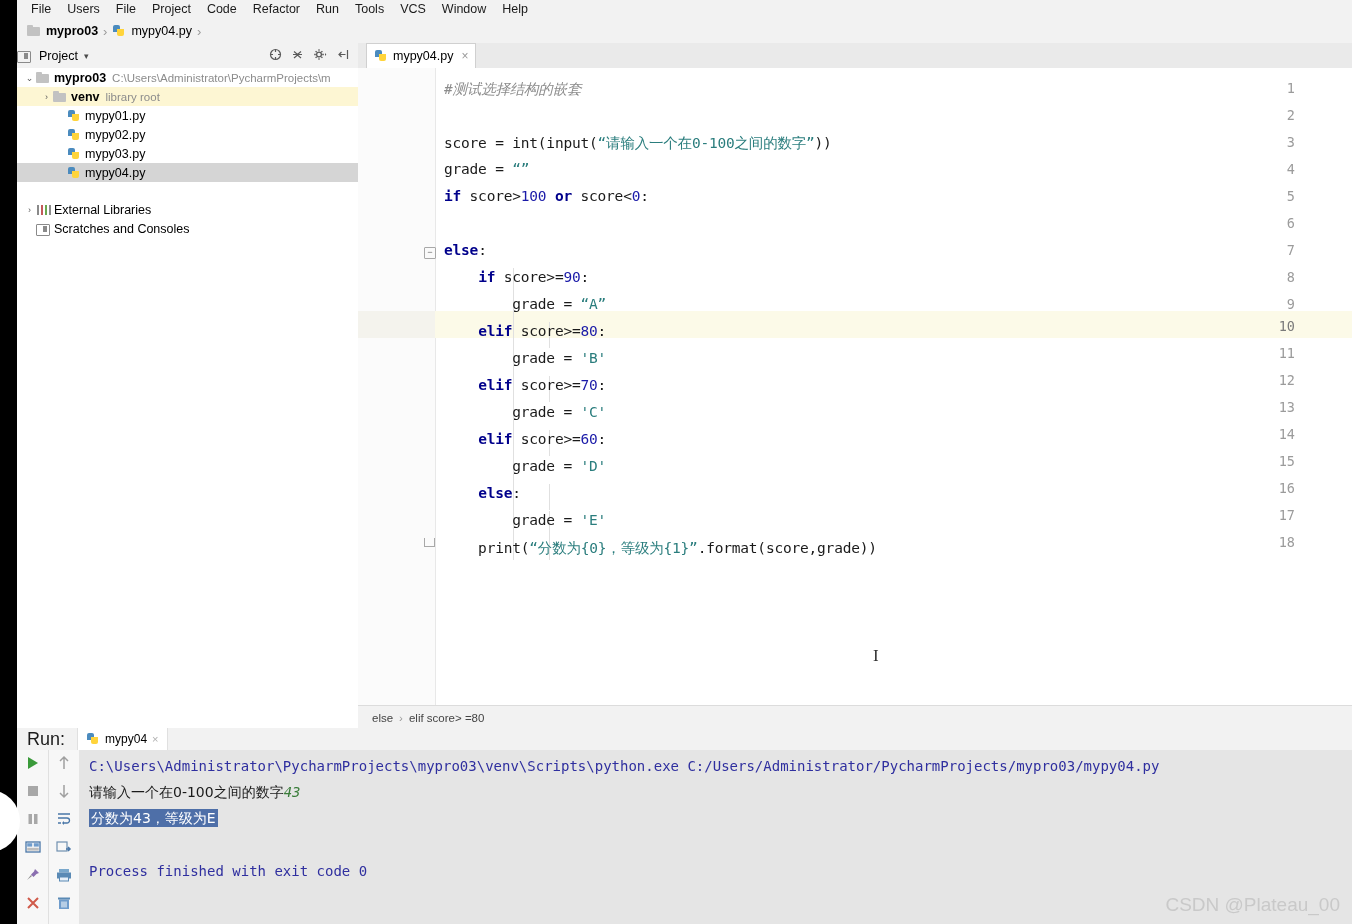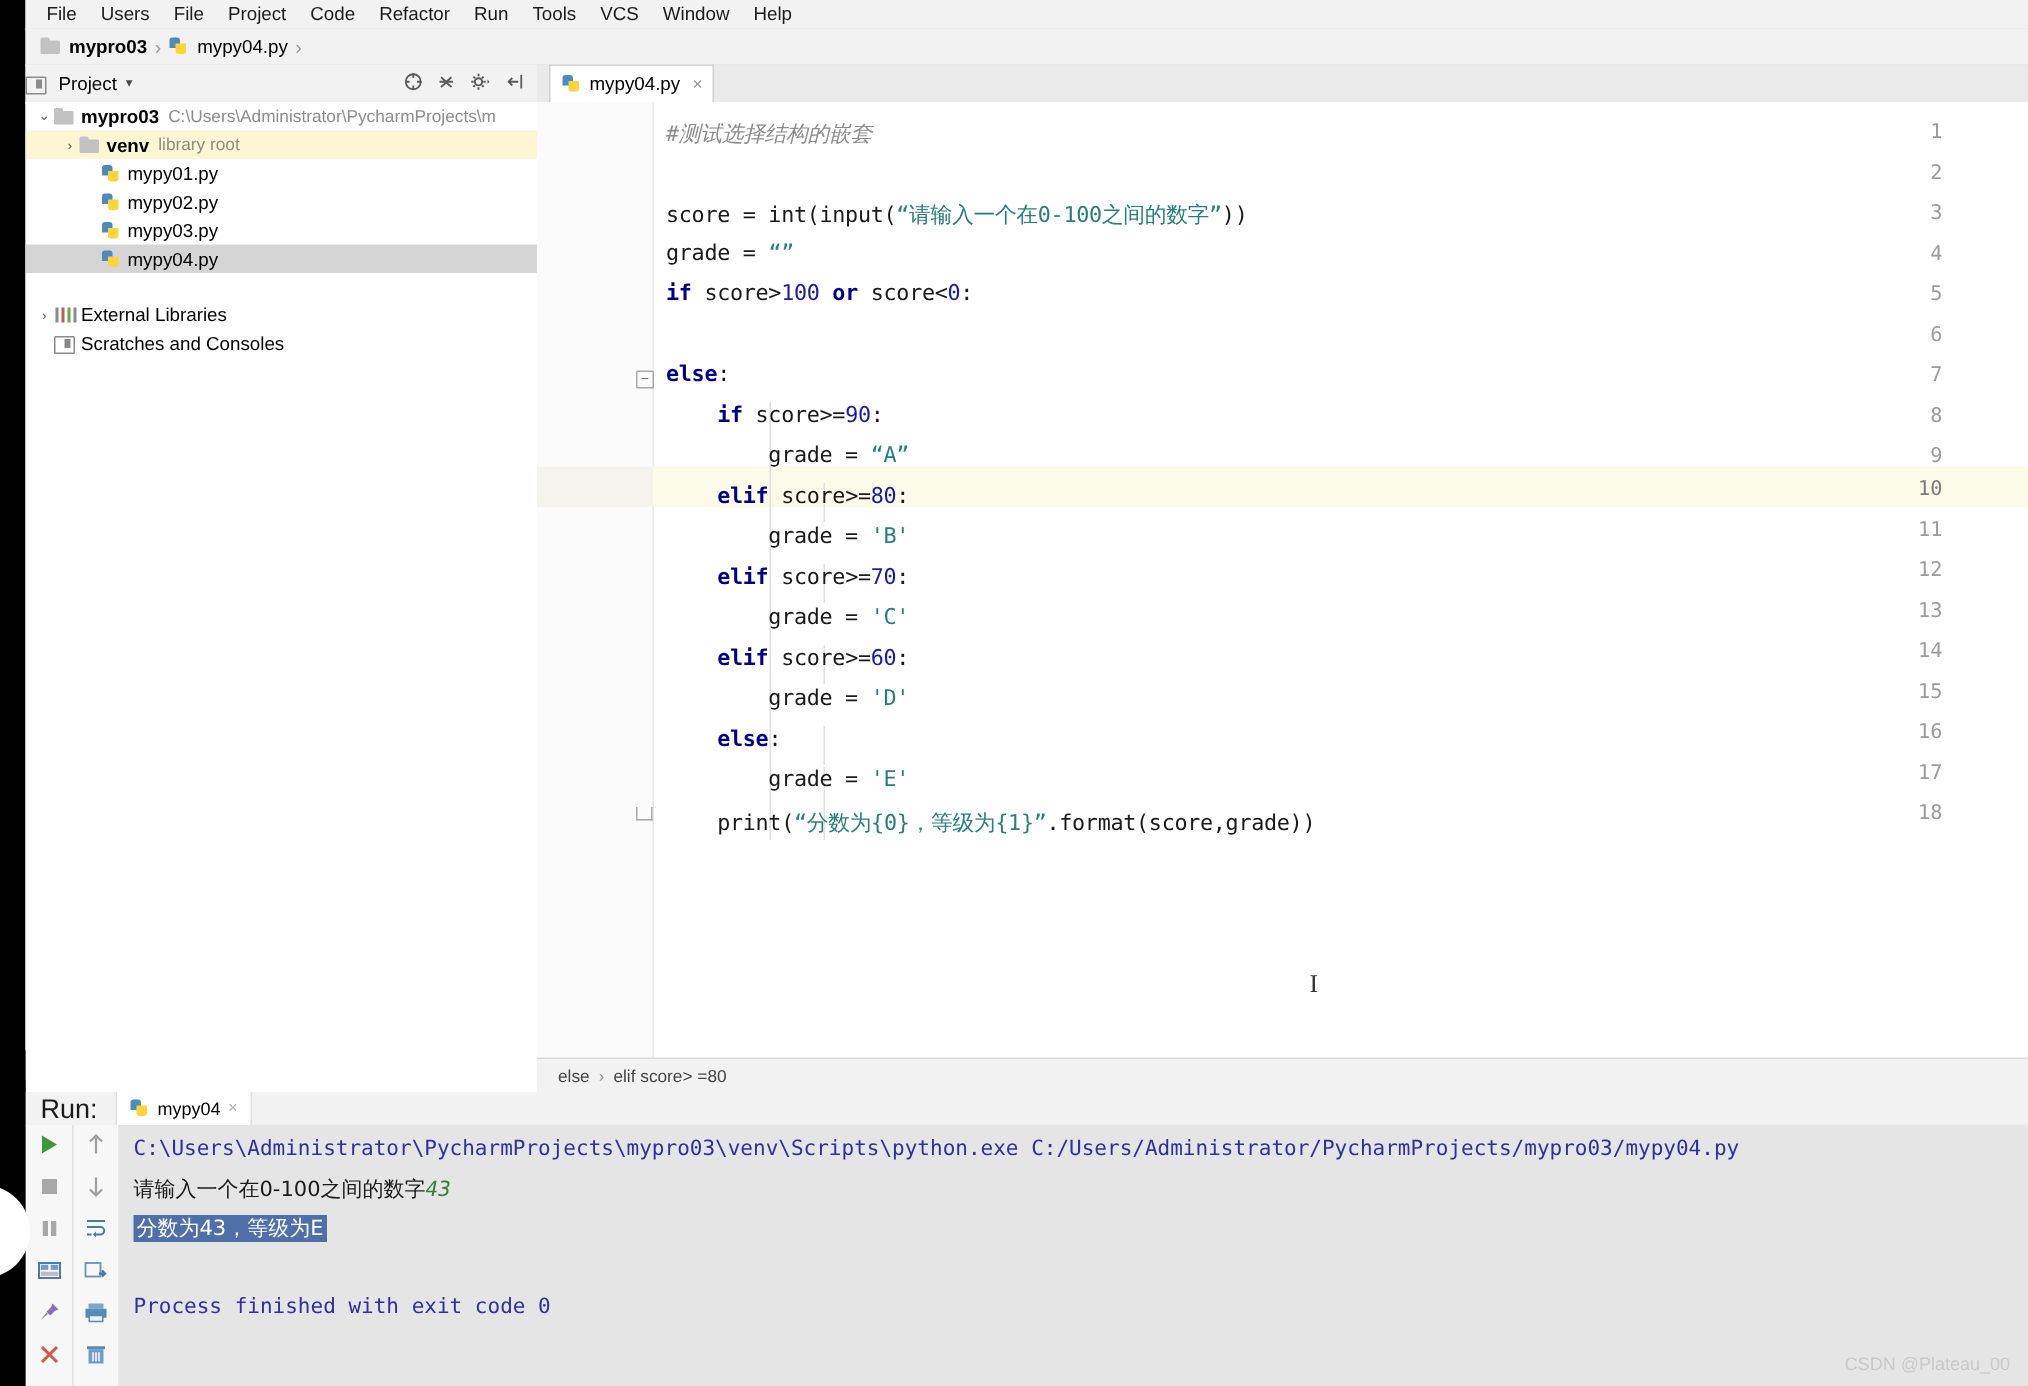--- a/index.html
+++ b/index.html
@@ -111,21 +111,21 @@
   .tbtn{width:18px;height:18px;position:relative;display:block;}
 
   .console{position:absolute;left:79px;top:750px;width:1273px;height:174px;background:#e5e5e5;overflow:hidden;}
   .cons-line{position:absolute;left:10px;white-space:pre;
     font-family:"DejaVu Sans Mono","Liberation Mono",monospace;font-size:14px;color:#333;}
   .cons-line.blue{color:#2f2f9f;}
   .cons-line.cjk{font-family:"DejaVu Sans","Liberation Sans",sans-serif;color:#1a1a1a;font-size:14px;}
   .cons-in{color:#3a7d3a;font-style:italic;font-family:"DejaVu Sans Mono",monospace;}
   .cons-sel{background:#4e6fa8;color:#fff;padding:1px 2px;}
 
-  .watermark{position:absolute;right:12px;bottom:8px;color:#c9c9c9;font-size:12px;
+  .watermark{position:absolute;right:12px;bottom:8px;color:#c9c9c9;font-size:19px;
     font-family:"Liberation Sans",sans-serif;margin-left:44px;}
 
   .black-circle{position:absolute;left:-42px;top:790px;width:62px;height:62px;border-radius:50%;background:#fff;}
 </style>
 </head>
 <body>
 
 <div id="app">
 
   <div class="left-rail"></div>

